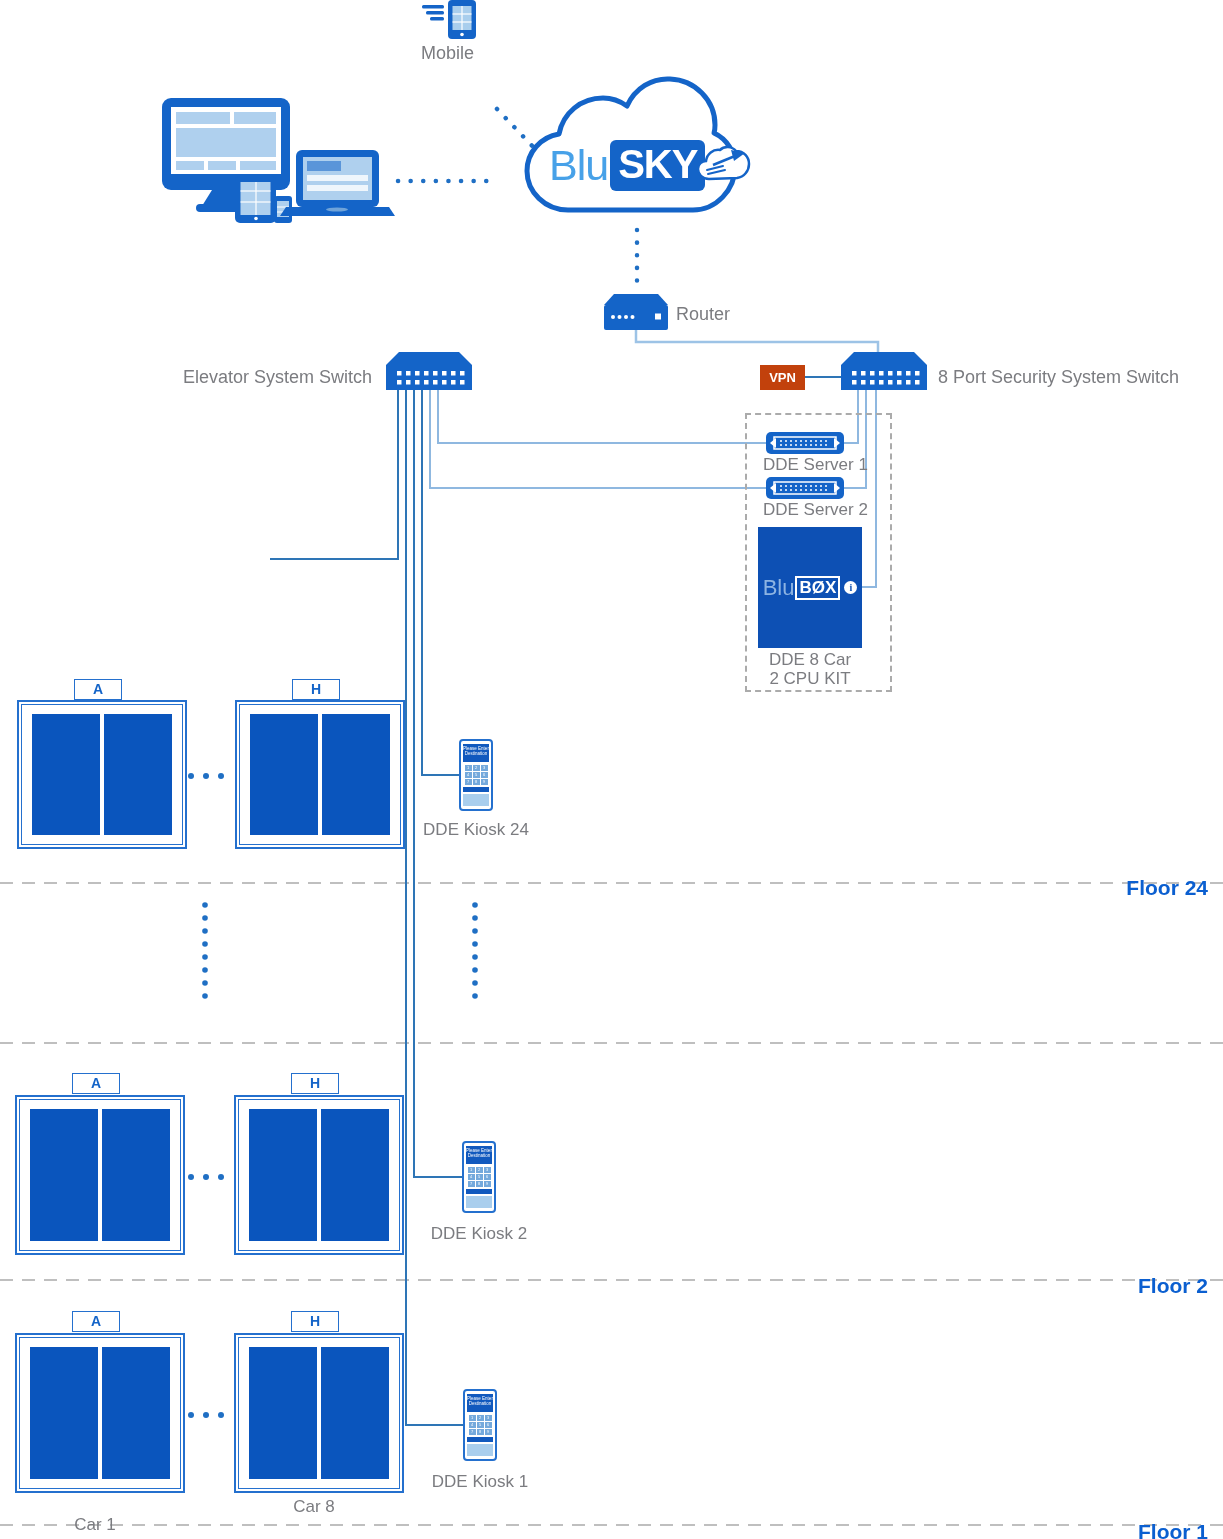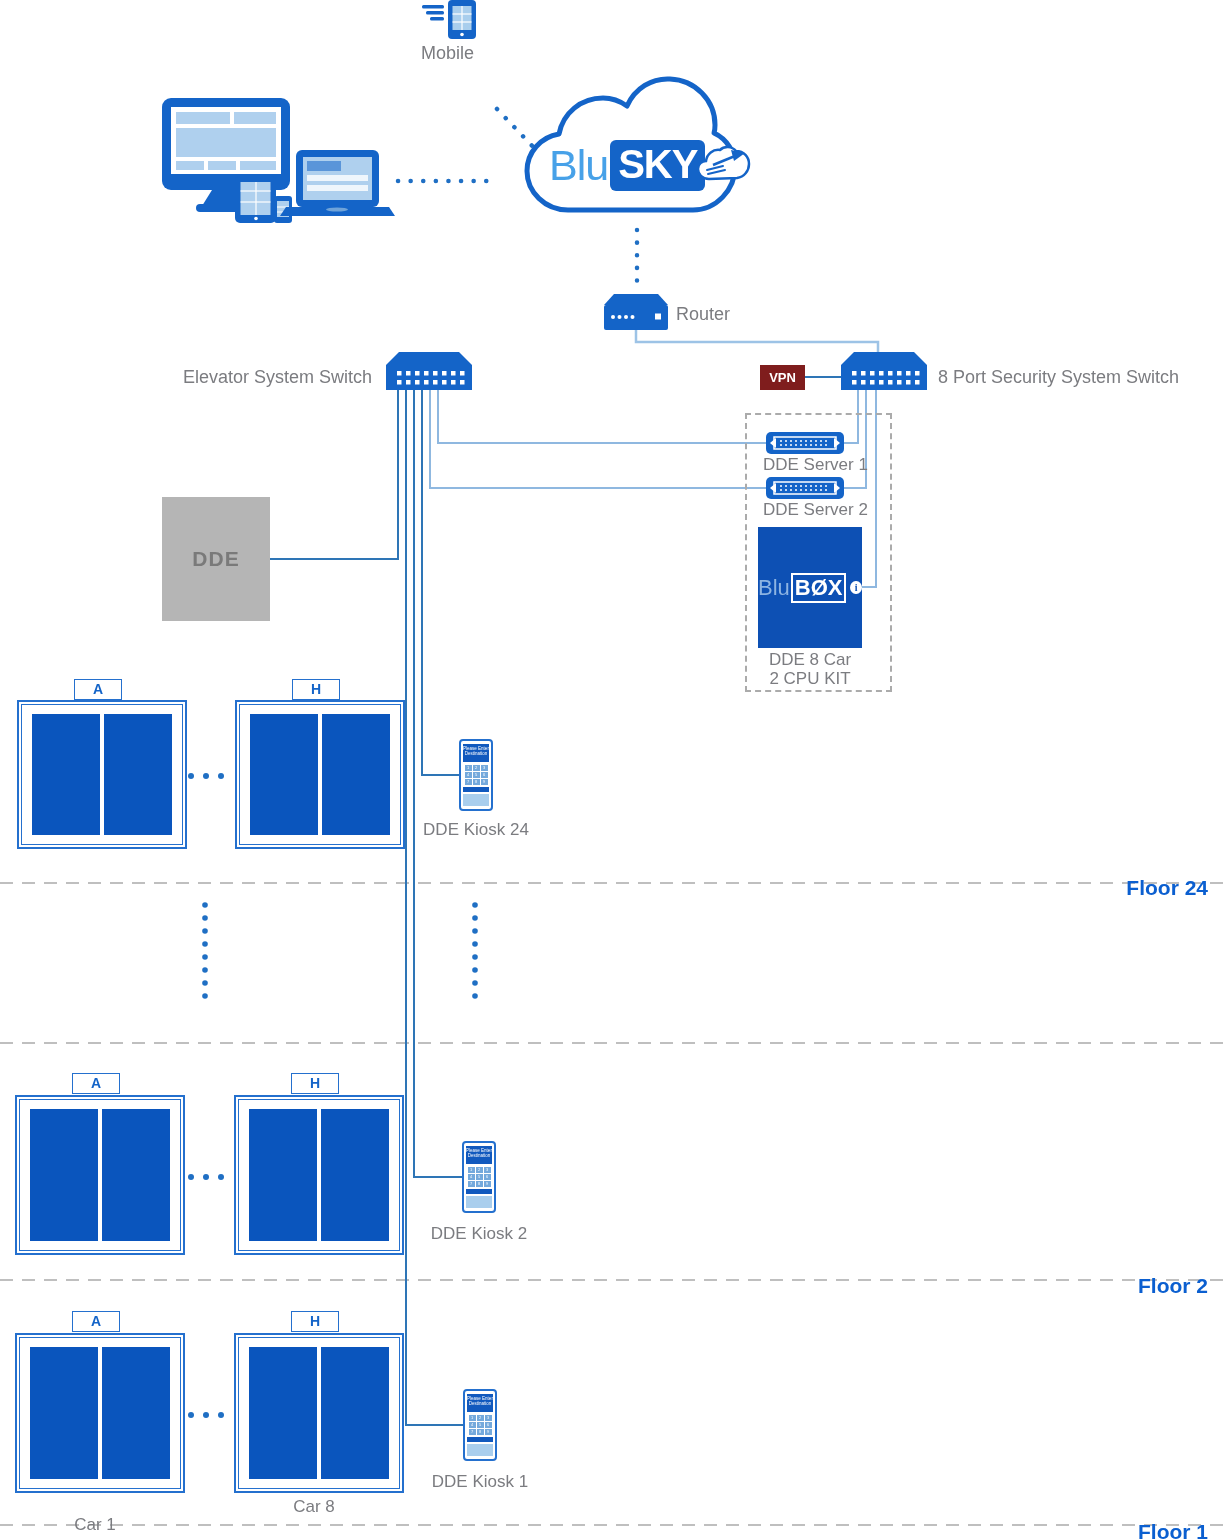--- a/index.html
+++ b/index.html
@@ -20,26 +20,26 @@
   
   .kiosk{width:34px;height:72px;border:2px solid #2470ce;border-radius:4px;background:#fff;
          box-sizing:border-box;display:flex;flex-direction:column;align-items:center;}
   .kiosk .screen{margin-top:3px;width:26px;height:18px;background:#1159be;color:#fff;
                  font-size:4.5px;line-height:5px;text-align:center;padding-top:2px;box-sizing:border-box;}
   .kiosk .keypad{margin-top:3px;display:grid;grid-template-columns:repeat(3,7px);gap:1px;}
   .kiosk .key{width:7px;height:6px;background:#74a9dc;color:#fff;font-size:4px;line-height:6px;text-align:center;}
   .kiosk .bar{margin-top:2px;width:26px;height:5px;background:#1159be;}
   .kiosk .foot{margin-top:2px;width:26px;height:12px;background:#a9ceed;}
   
-  .vpn{width:45px;height:25px;background:#7f1d1d;color:#fff;font-size:13px;font-weight:bold;
+  .vpn{width:45px;height:25px;background:#c2410c;color:#fff;font-size:13px;font-weight:bold;
        text-align:center;line-height:25px;}
   .dashed-box{border:2px dashed #ababab;}
   .blubox{width:104px;height:121px;background:#0d50b4;display:flex;align-items:center;justify-content:center;}
   .blubox .blu{color:#8db4e2;font-size:22px;font-weight:300;}
-  .blubox .box{color:#fff;font-size:22px;font-weight:bold;border:2px solid #fff;padding:0 2px;margin-left:1px;}
+  .blubox .box{color:#fff;font-size:17px;font-weight:bold;border:2px solid #fff;padding:0 2px;margin-left:1px;}
   .blubox .info{width:13px;height:13px;border-radius:50%;background:#fff;color:#0d50b4;font-size:10px;
                 font-weight:bold;text-align:center;line-height:13px;margin-left:4px;font-family:"Liberation Serif",serif;}
   .ddebox{width:108px;height:124px;background:#b5b5b5;display:flex;align-items:center;justify-content:center;
           color:#7a7a7a;font-size:21px;font-weight:bold;letter-spacing:1px;}
   
   .cloudlogo{display:flex;align-items:center;}
   .cloudlogo .blu{color:#47a1e8;font-size:43px;font-weight:300;letter-spacing:-1px;}
   .cloudlogo .sky{background:#1464c8;color:#fff;font-size:40px;font-weight:bold;border-radius:6px;
                   padding:2px 8px 4px 8px;margin-left:2px;letter-spacing:-1px;}
 </style>
@@ -324,23 +324,20 @@
   <div class="abs slabel" style="left:763px;top:500px;">DDE Server 2</div>
 
   <div class="abs blubox" style="left:758px;top:527px;">
     <span class="blu">Blu</span>
     <span class="box">BØX</span>
     <span class="info">i</span>
   </div>
   <div class="abs slabel center" style="left:758px;top:650px;width:104px;">DDE 8 Car</div>
   <div class="abs slabel center" style="left:758px;top:669px;width:104px;">2 CPU KIT</div>
 
-  <div class="abs ddebox" style="left:162px;top:497px;">
-    <span>DDE</span>
-  </div>
 
   <div class="abs door-tag" style="left:74px;top:679px;">A</div>
   <div class="abs door-tag" style="left:292px;top:679px;">H</div>
   <div class="abs doors" style="left:17px;top:700px;">
     <div class="mid">
         <div class="panel" style="height:121px;"></div>
                      <div class="panel" style="height:121px;"></div>
       </div>
   </div>
   <div class="abs doors" style="left:235px;top:700px;">

